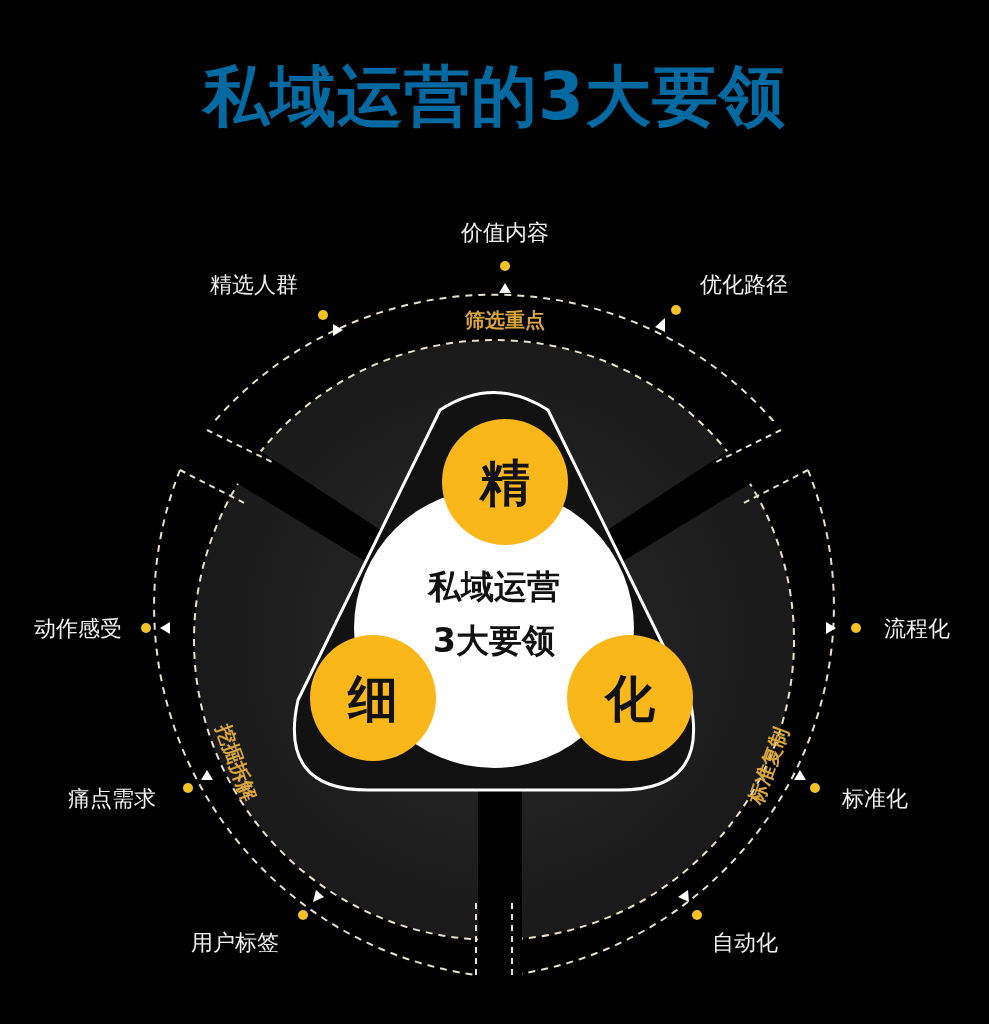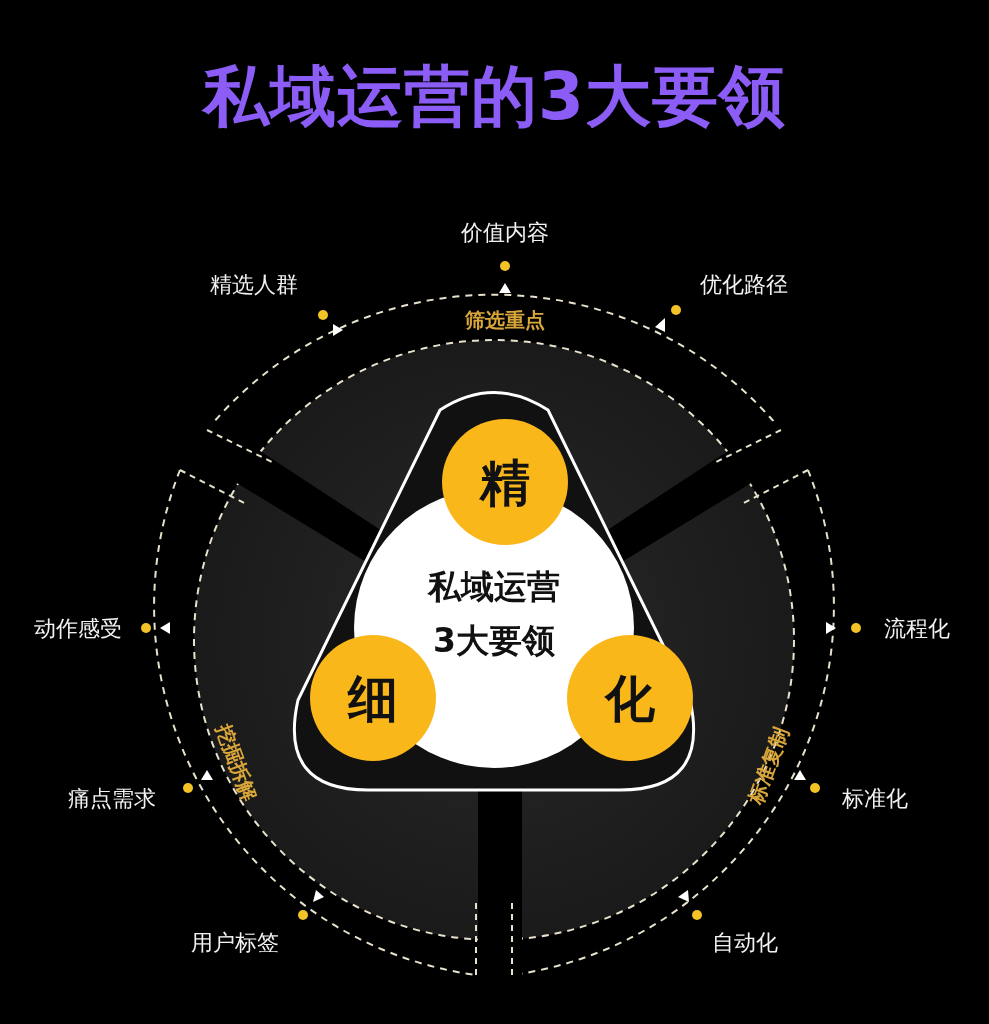--- a/index.html
+++ b/index.html
@@ -1,17 +1,17 @@
 <!DOCTYPE html>
 <html><head>
   <meta charset="utf-8">
   <style>
     html, body { margin: 0; padding: 0; background: #000; }
     body { width: 989px; height: 1024px; overflow: hidden; position: relative; font-family: "DejaVu Sans", "Liberation Sans", sans-serif; }
-    .title { position: absolute; left: 0; top: 52px; width: 989px; text-align: center; color: #8b5cf6; font-size: 66px; font-weight: bold; letter-spacing: 1px; }
+    .title { position: absolute; left: 0; top: 52px; width: 989px; text-align: center; color: #0369a1; font-size: 66px; font-weight: bold; letter-spacing: 1px; }
     svg { position: absolute; left: 0; top: 0; }
     .lbl { font-family: "DejaVu Sans", sans-serif; font-size: 22px; fill: #f2f2f2; }
     .gold { font-family: "DejaVu Sans", sans-serif; font-size: 20px; font-weight: bold; fill: #d9a63a; }
     .big { font-family: "DejaVu Sans", sans-serif; font-size: 50px; font-weight: bold; fill: #111; }
     .center { font-family: "DejaVu Sans", sans-serif; font-size: 33px; font-weight: bold; fill: #111; }
   </style>
 </head>
 <body>
 
 <div class="title">私域运营的3大要领</div>

